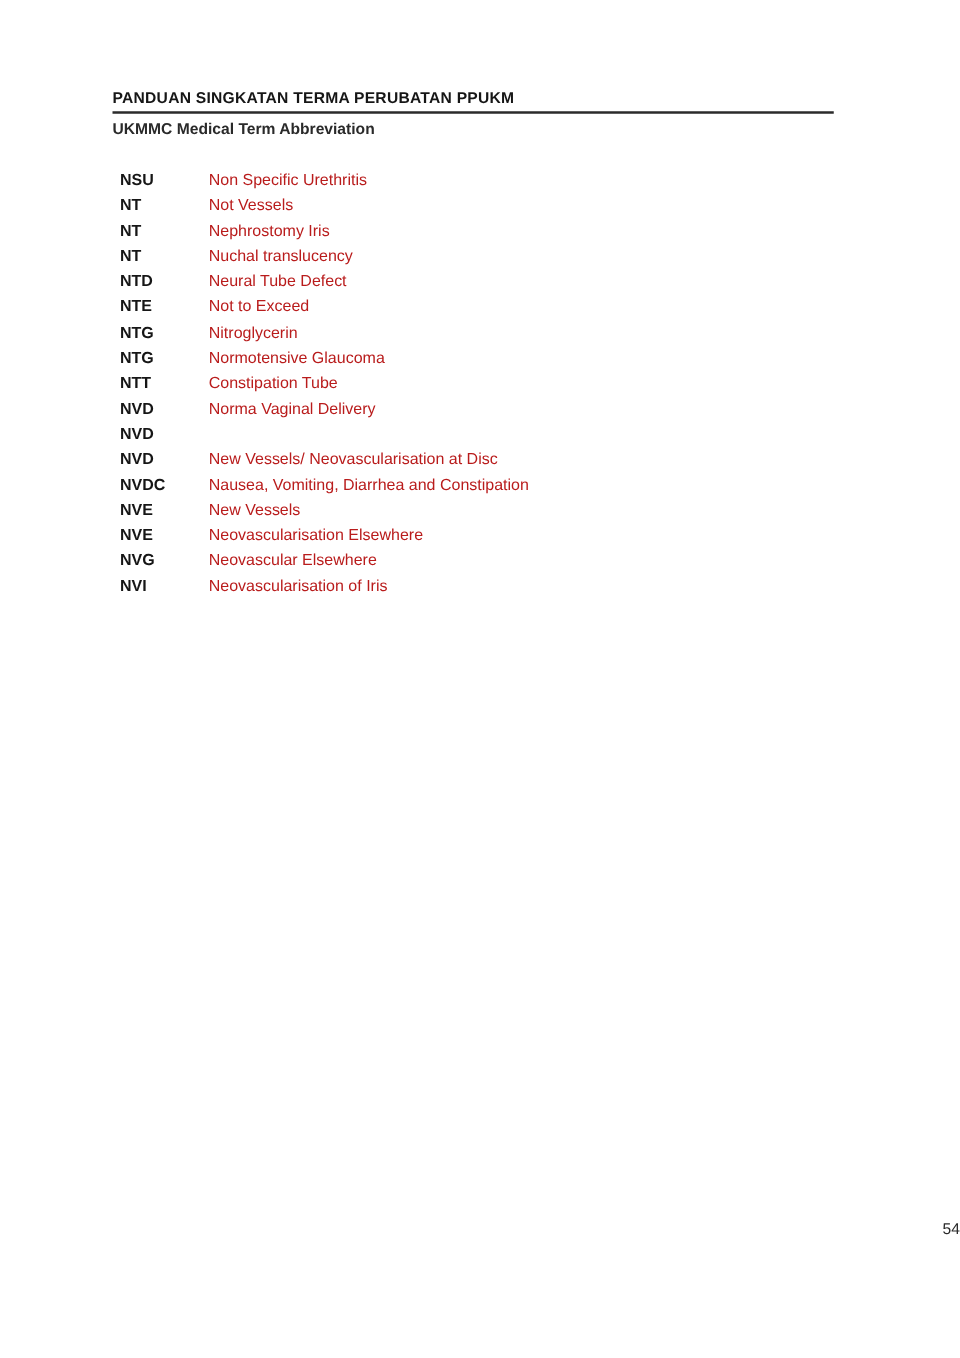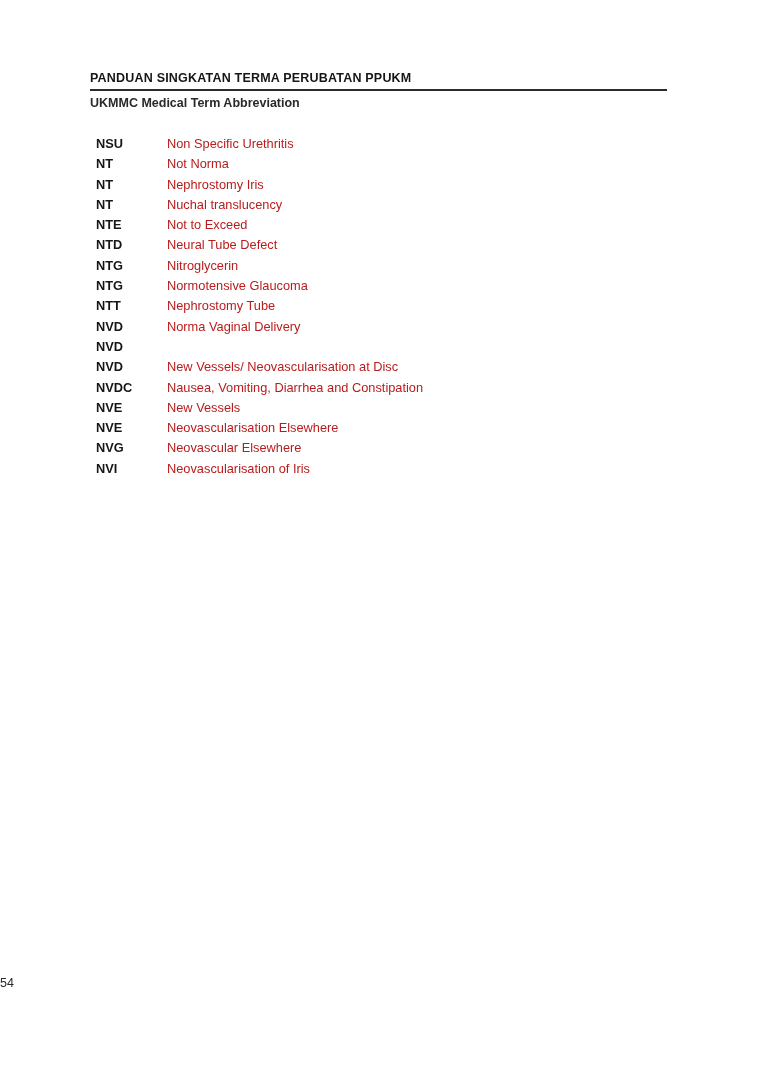--- a/index.html
+++ b/index.html
@@ -65,21 +65,21 @@
     color: #161616;
   }
   .def {
     color: #b91c1c;
   }
   .page-number {
     position: absolute;
     top: 976px;
     left: 0;
     width: 100%;
-    text-align: left;
+    text-align: right;
     font-size: 12.5px;
     color: #2a2a2a;
   }
 </style>
 </head>
 <body>
 
 <div class="page">
 
   <div class="header">
@@ -88,56 +88,56 @@
   </div>
 
   <div class="list" id="abbrev-list">
     <div class="row">
       <span class="abbr">NSU</span>
       <span class="def">Non Specific Urethritis</span>
     </div>
 
     <div class="row">
       <span class="abbr">NT</span>
-      <span class="def">Not Norma</span>
+      <span class="def">Not Vessels</span>
     </div>
 
     <div class="row">
       <span class="abbr">NT</span>
       <span class="def">Nephrostomy Iris</span>
     </div>
 
     <div class="row">
       <span class="abbr">NT</span>
       <span class="def">Nuchal translucency</span>
     </div>
 
     <div class="row">
-      <span class="abbr">NTE</span>
-      <span class="def">Not to Exceed</span>
+      <span class="abbr">NTD</span>
+      <span class="def">Neural Tube Defect</span>
     </div>
 
     <div class="row">
-      <span class="abbr">NTD</span>
-      <span class="def">Neural Tube Defect</span>
+      <span class="abbr">NTE</span>
+      <span class="def">Not to Exceed</span>
     </div>
 
     <div class="row">
       <span class="abbr">NTG</span>
       <span class="def">Nitroglycerin</span>
     </div>
 
     <div class="row">
       <span class="abbr">NTG</span>
       <span class="def">Normotensive Glaucoma</span>
     </div>
 
     <div class="row">
       <span class="abbr">NTT</span>
-      <span class="def">Nephrostomy Tube</span>
+      <span class="def">Constipation Tube</span>
     </div>
 
     <div class="row">
       <span class="abbr">NVD</span>
       <span class="def">Norma Vaginal Delivery</span>
     </div>
 
     <div class="row">
       <span class="abbr">NVD</span>
     </div>

